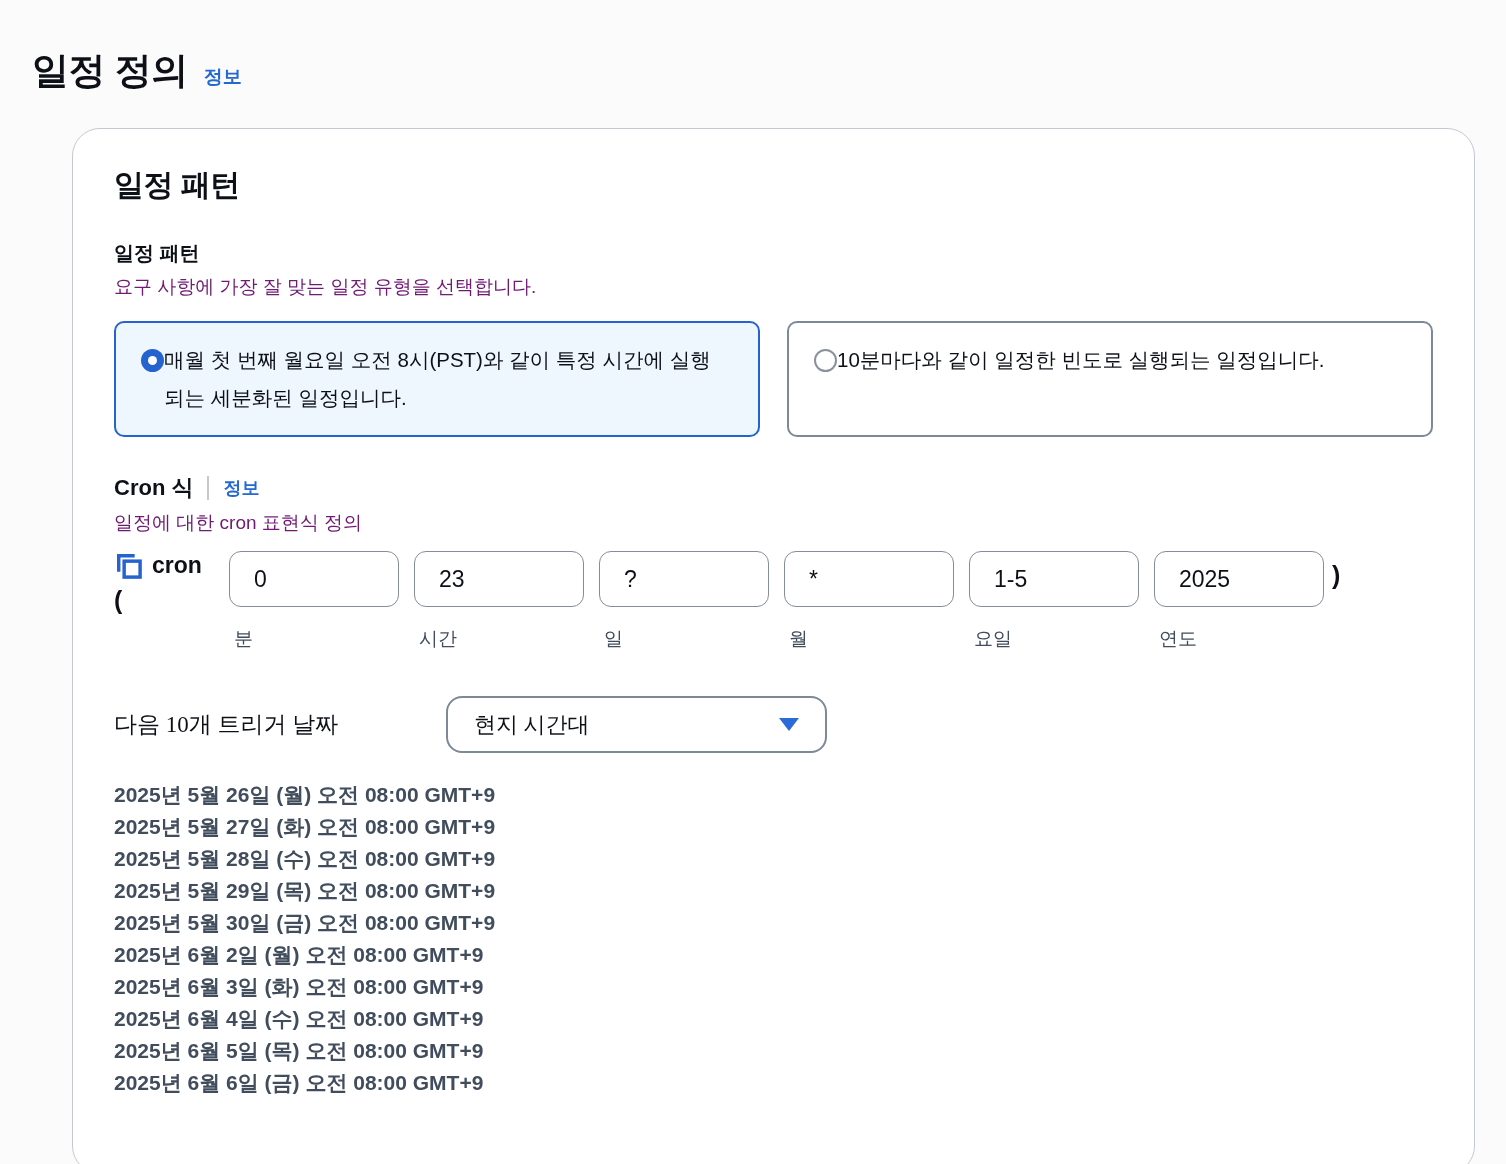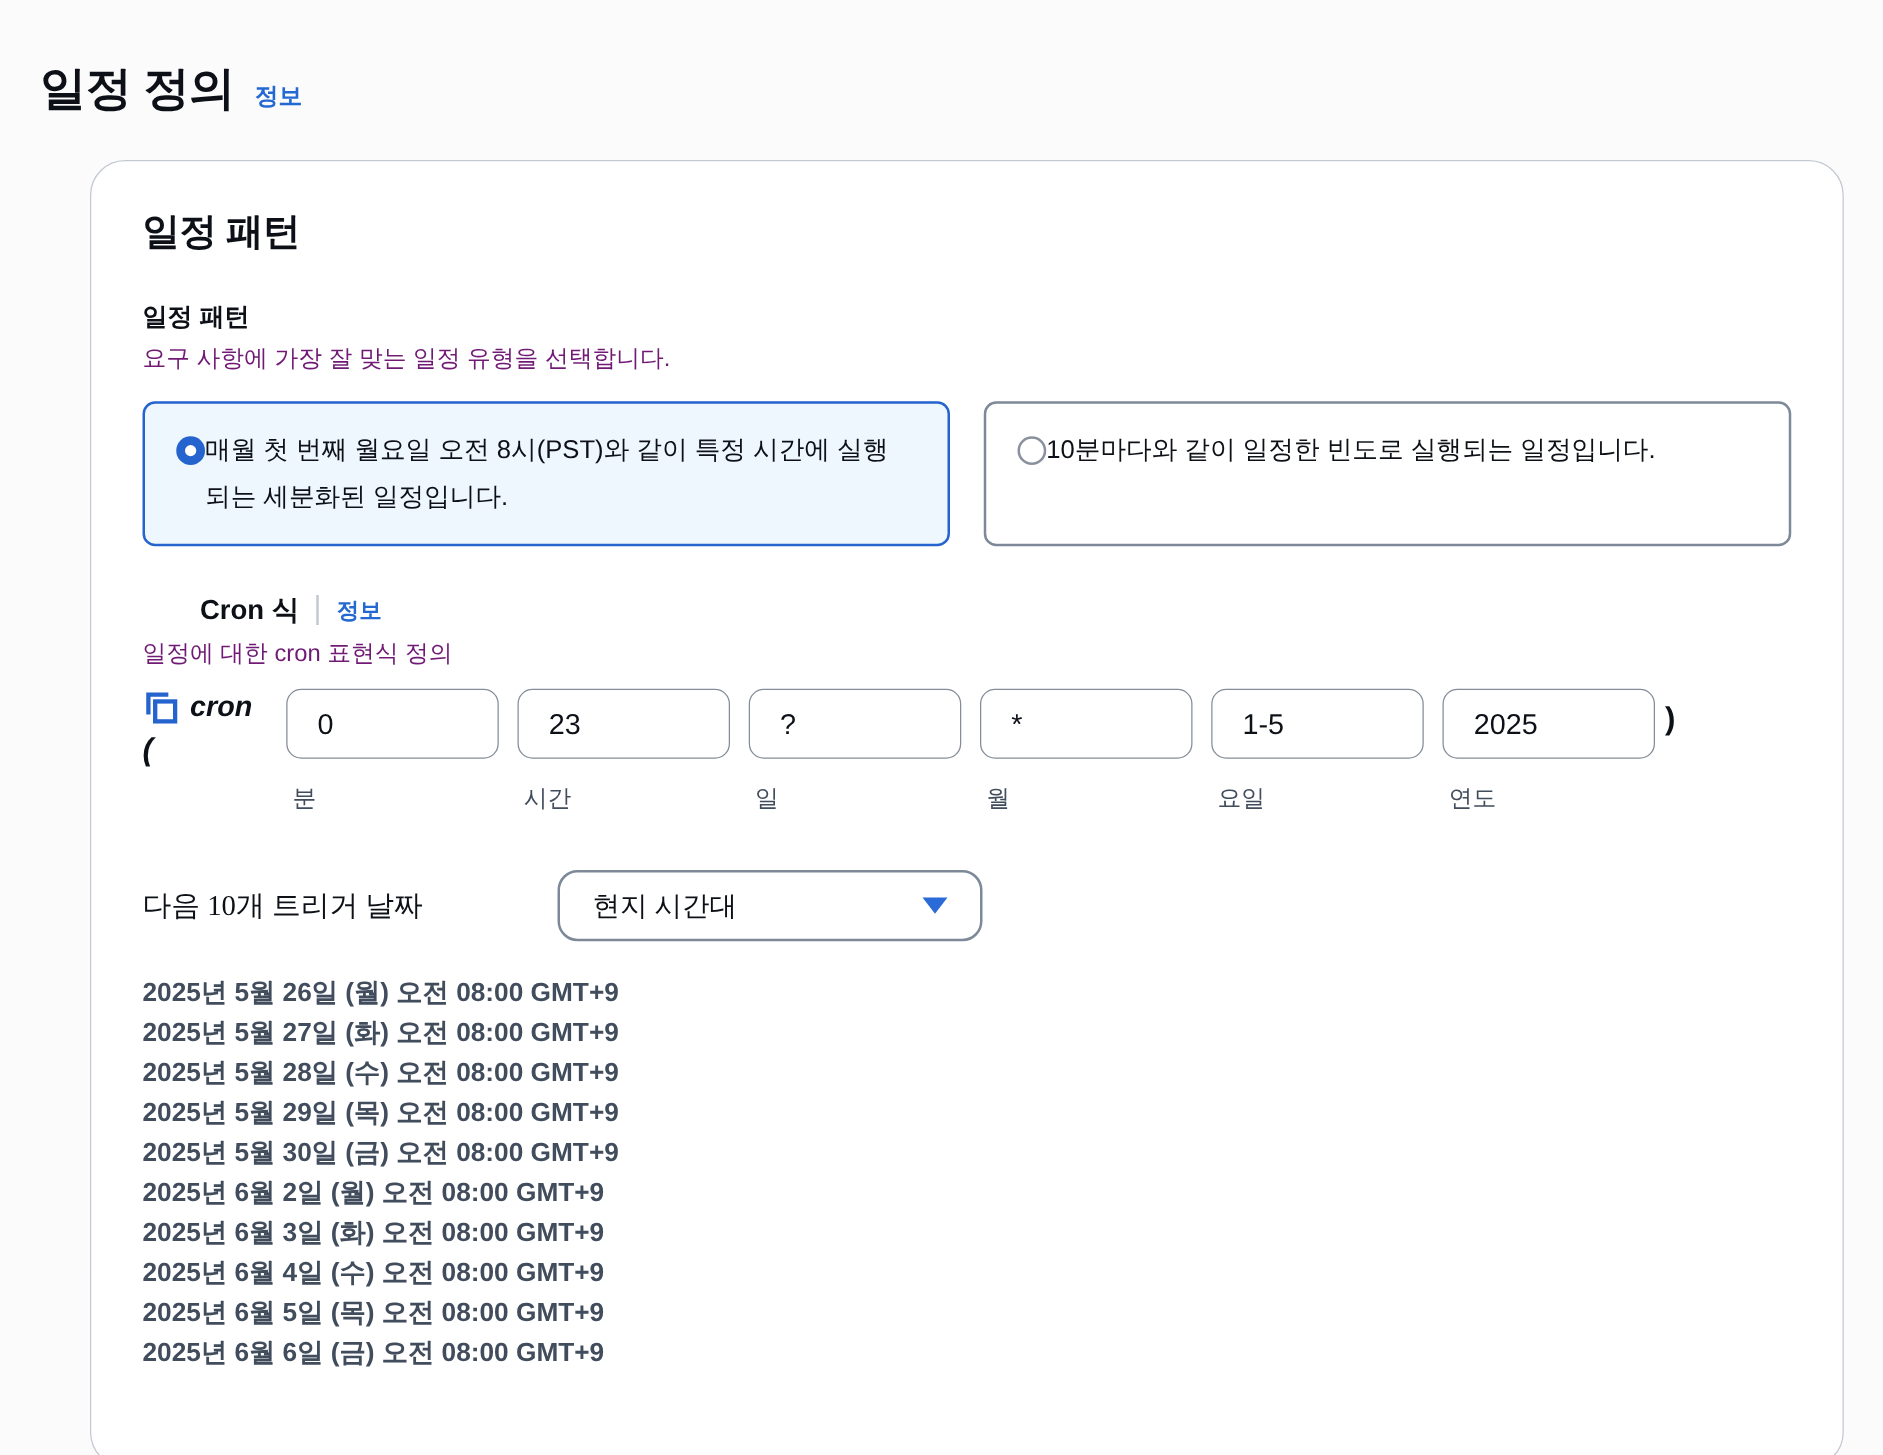--- a/index.html
+++ b/index.html
@@ -111,39 +111,38 @@
     line-height: 38px;
     color: #0d1117;
   }
 
   
   .cron-header {
     margin-top: 36px;
     display: flex;
     align-items: center;
     gap: 14px;
-    margin-left: 46px;
   }
   .cron-title {
     font-size: 22px;
     font-weight: 700;
     color: #0d1117;
   }
   .vdiv {
     width: 2px;
     height: 24px;
     background: #c3c8d1;
   }
 
   .cron-row {
     margin-top: 15px;
     display: flex;
     align-items: flex-start;
   }
-  .cron-prefix { width: 115px; flex: none; font-style: italic; }
+  .cron-prefix { width: 115px; flex: none; }
   .cron-prefix-line {
     display: flex;
     align-items: center;
     gap: 9px;
   }
   .copy-icon { display: inline-flex; cursor: pointer; }
   .cron-word {
     font-size: 23px;
     font-weight: 700;
     color: #0d1117;
@@ -184,21 +183,21 @@
     align-items: center;
     font-family: Liberation Serif, serif;
   }
   .trigger-label {
     flex: none;
     width: 332px;
     font-size: 23px;
     color: #0d1117;
   }
   .tz-select {
-    width: 340px;
+    width: 381px;
     height: 57px;
     background: #ffffff;
     border: 2px solid #7d8998;
     border-radius: 16px;
     display: flex;
     align-items: center;
     justify-content: space-between;
     padding: 0 26px;
     font-family: inherit;
     cursor: pointer;

